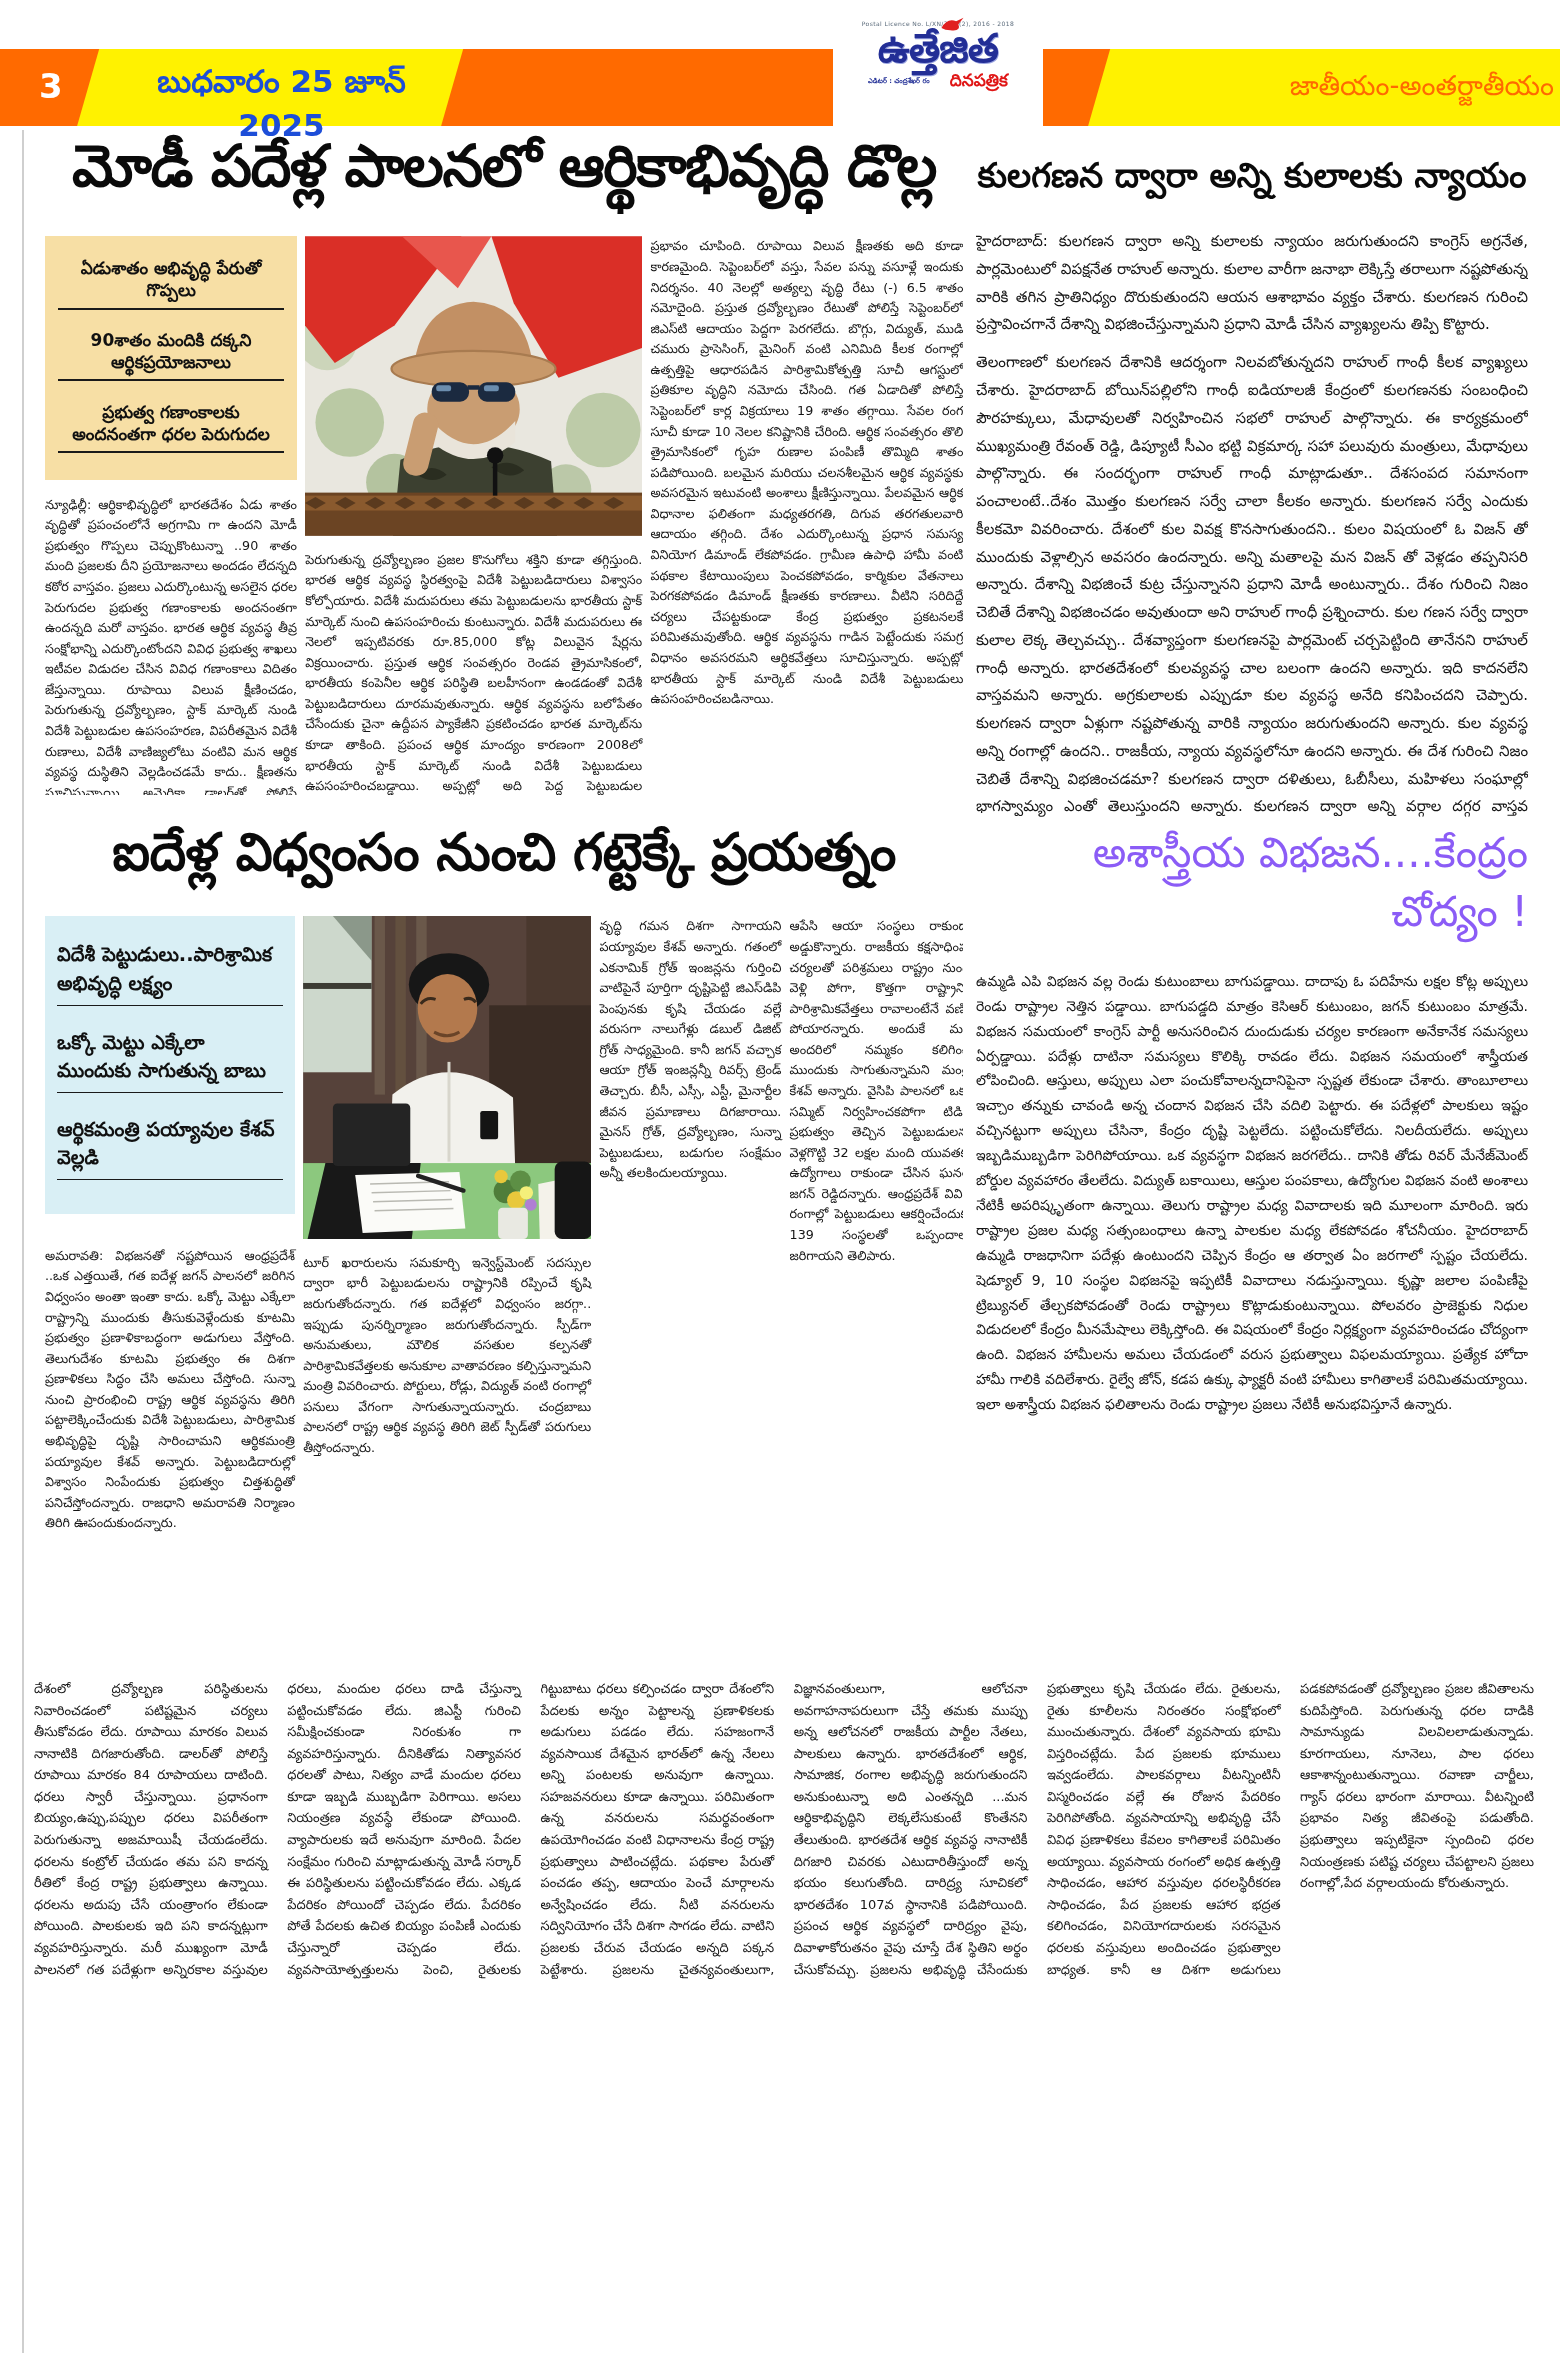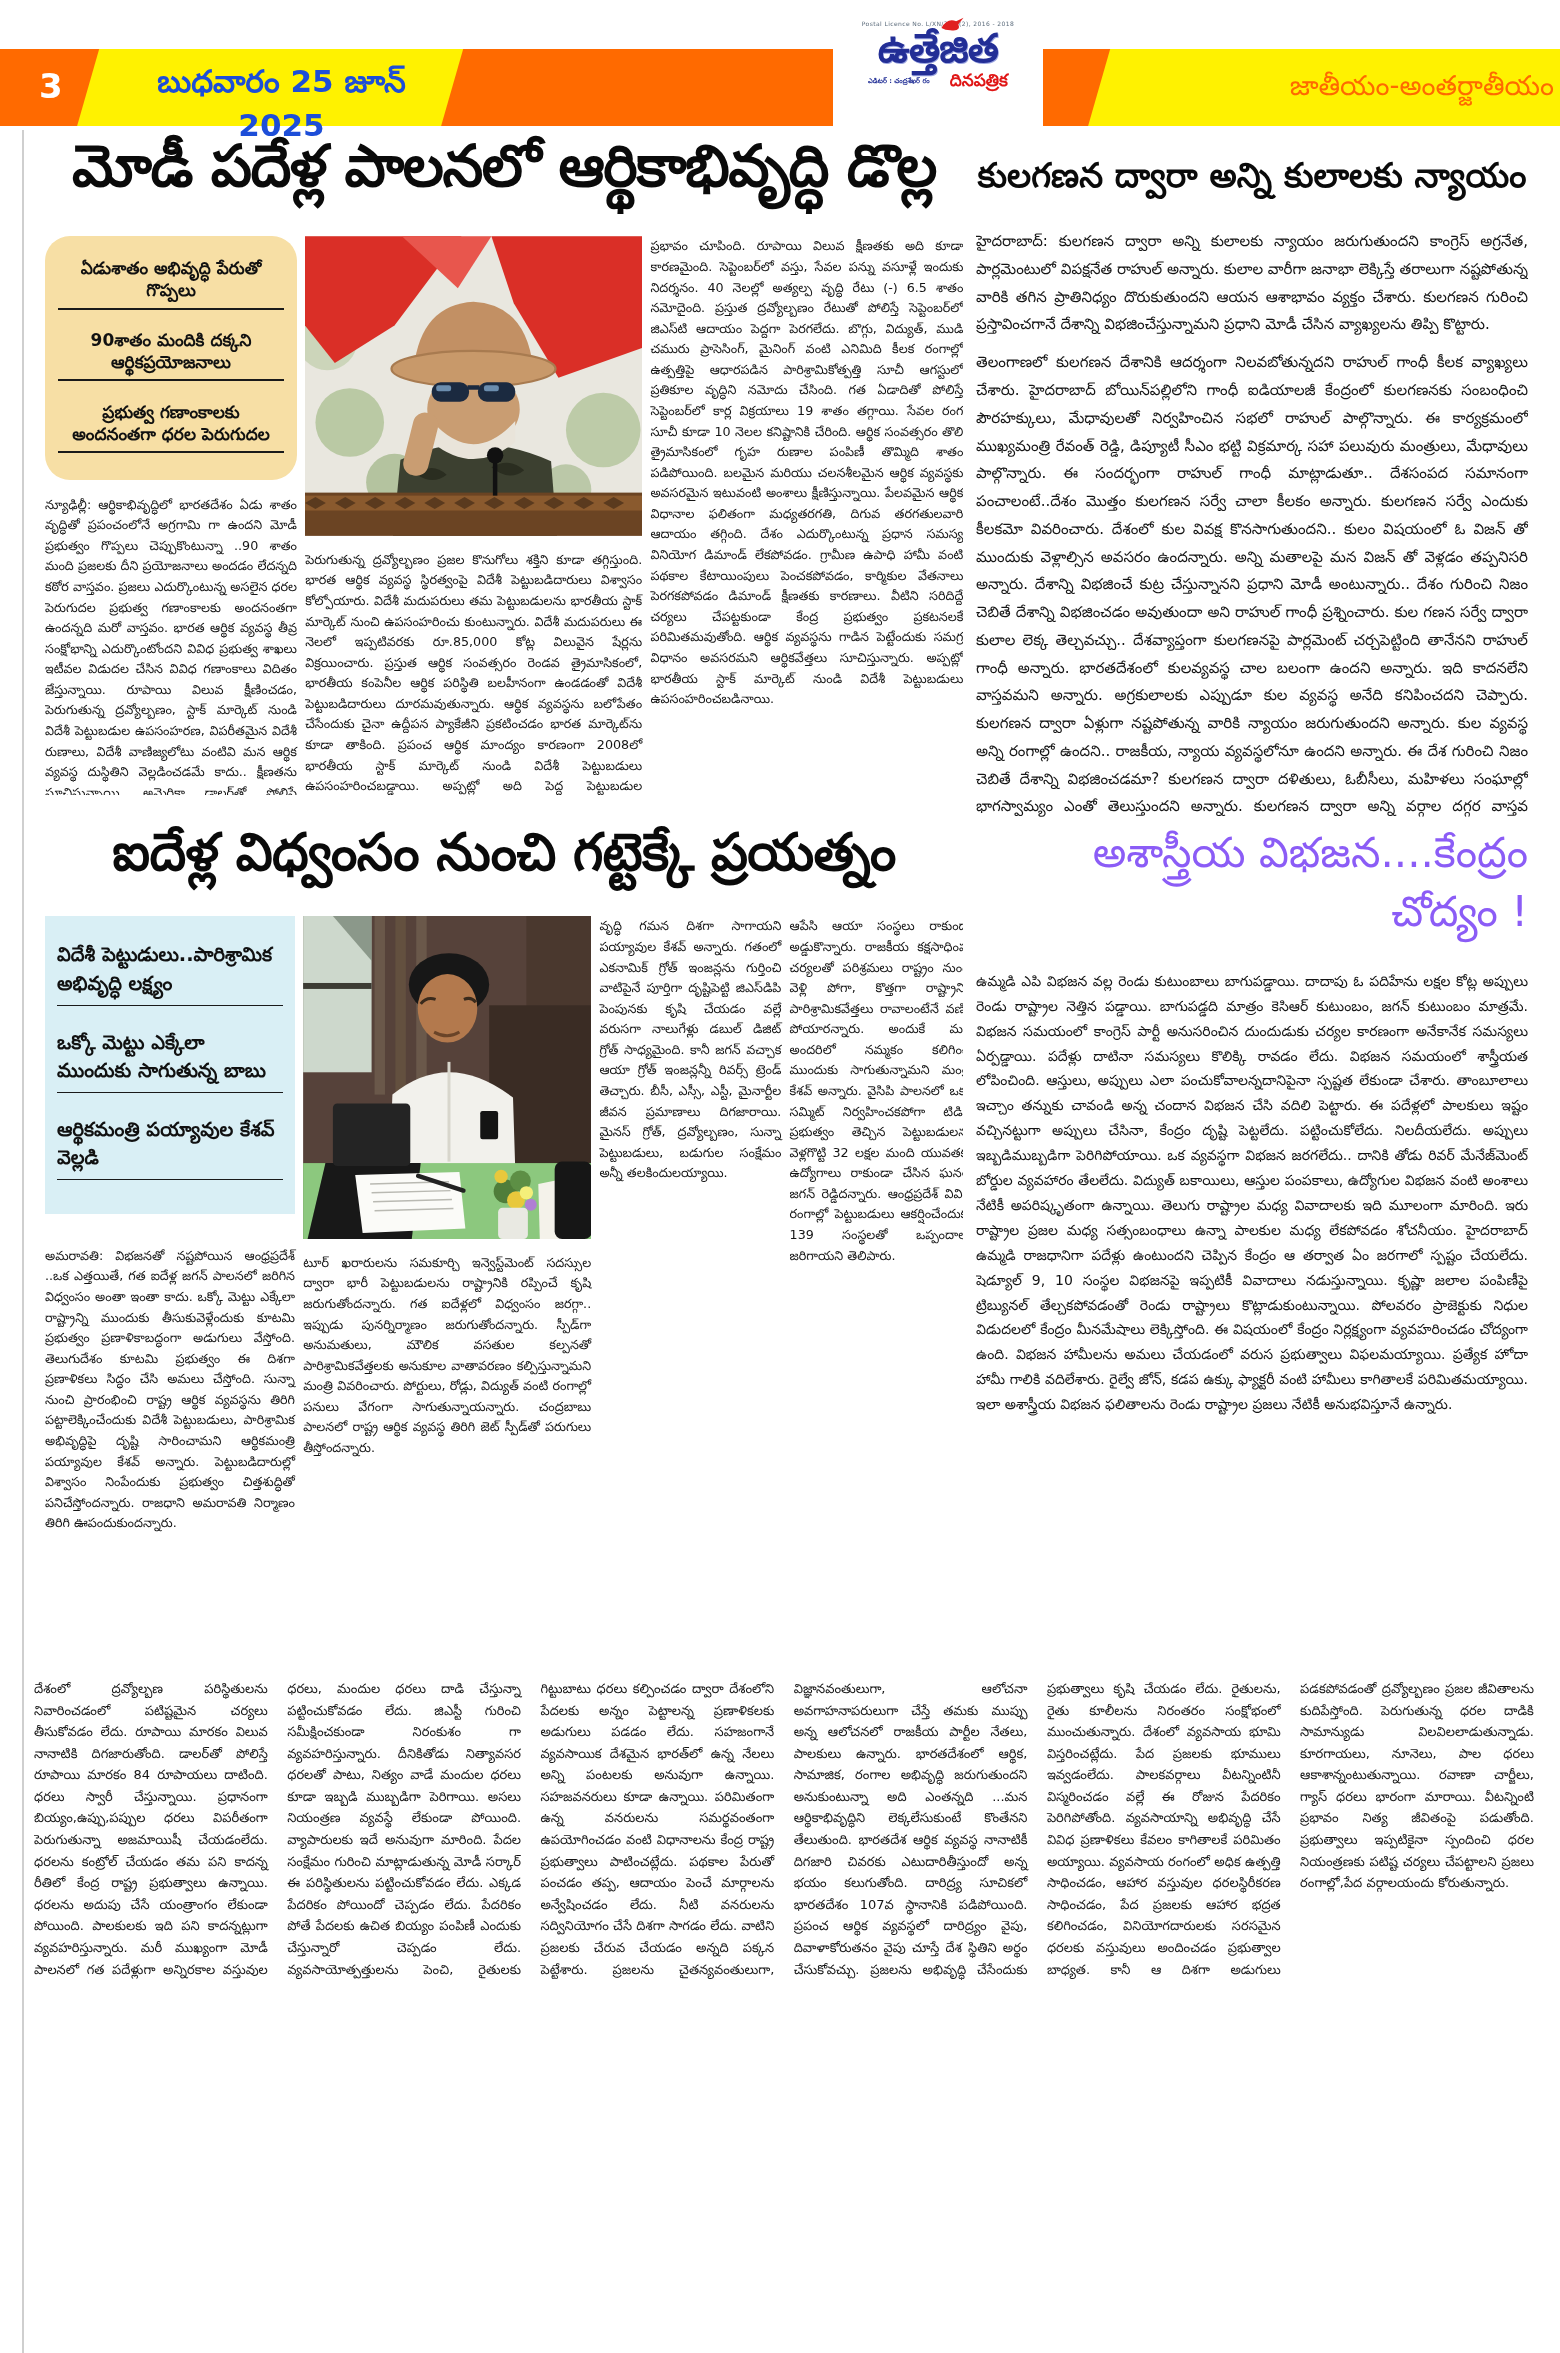--- a/index.html
+++ b/index.html
@@ -31,21 +31,21 @@
   
   .sec{position:absolute;overflow:hidden;}
   .bodytext{font-size:12.7px;line-height:1.62;text-align:justify;color:#141414;}
   .h-black{font-weight:800;color:#0a0a0a;text-align:center;margin:0;}
   .h-pink{font-weight:400;color:#8b5cf6;text-align:right;margin:0;}
 
   
   #sec-a{left:45px;top:126px;width:918px;height:669px;}
   #sec-a h1{font-size:58px;letter-spacing:-1.5px;margin:6px 0 22.4px;}
   .a-cols{display:grid;grid-template-columns:252px 337px 313px;gap:8.2px;}
-  .creambox{background:#f7dfa5;padding:21px 13.4px 7.5px;margin-bottom:15px;text-align:center;border-radius:25px;}
+  .creambox{background:#f7dfa5;padding:21px 13.4px 7.5px;margin-bottom:15px;text-align:center;}
   .creambox .sub{display:block;margin-bottom:19.4px;}
   .creambox .sub span{display:inline-block;font-size:17px;font-weight:800;line-height:1.3;
     border-bottom:2.2px solid #1a1a1a;padding-bottom:6px;}
   .photo-frame{width:100%;overflow:hidden;margin-bottom:10.4px;}
 
   
   #sec-b{left:976px;top:152px;width:552px;height:669px;}
   #sec-b h2{font-size:34px;margin:3px 0 25px;}
   #sec-b .bodytext{font-size:15px;line-height:1.85;}
 

